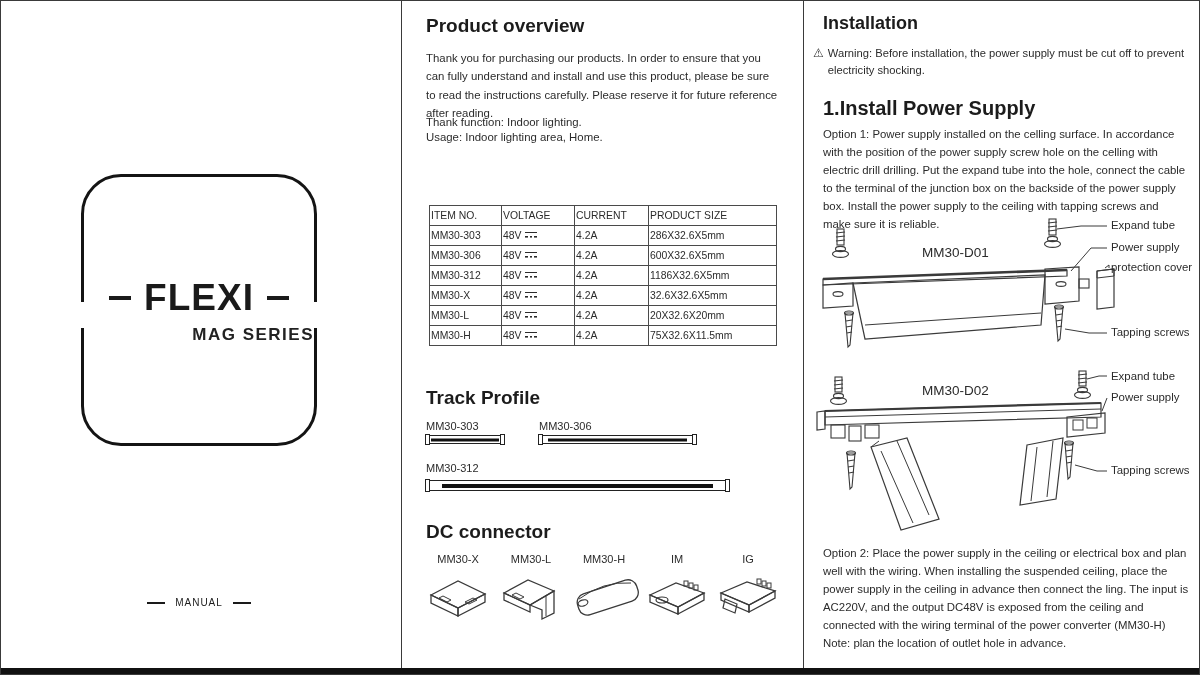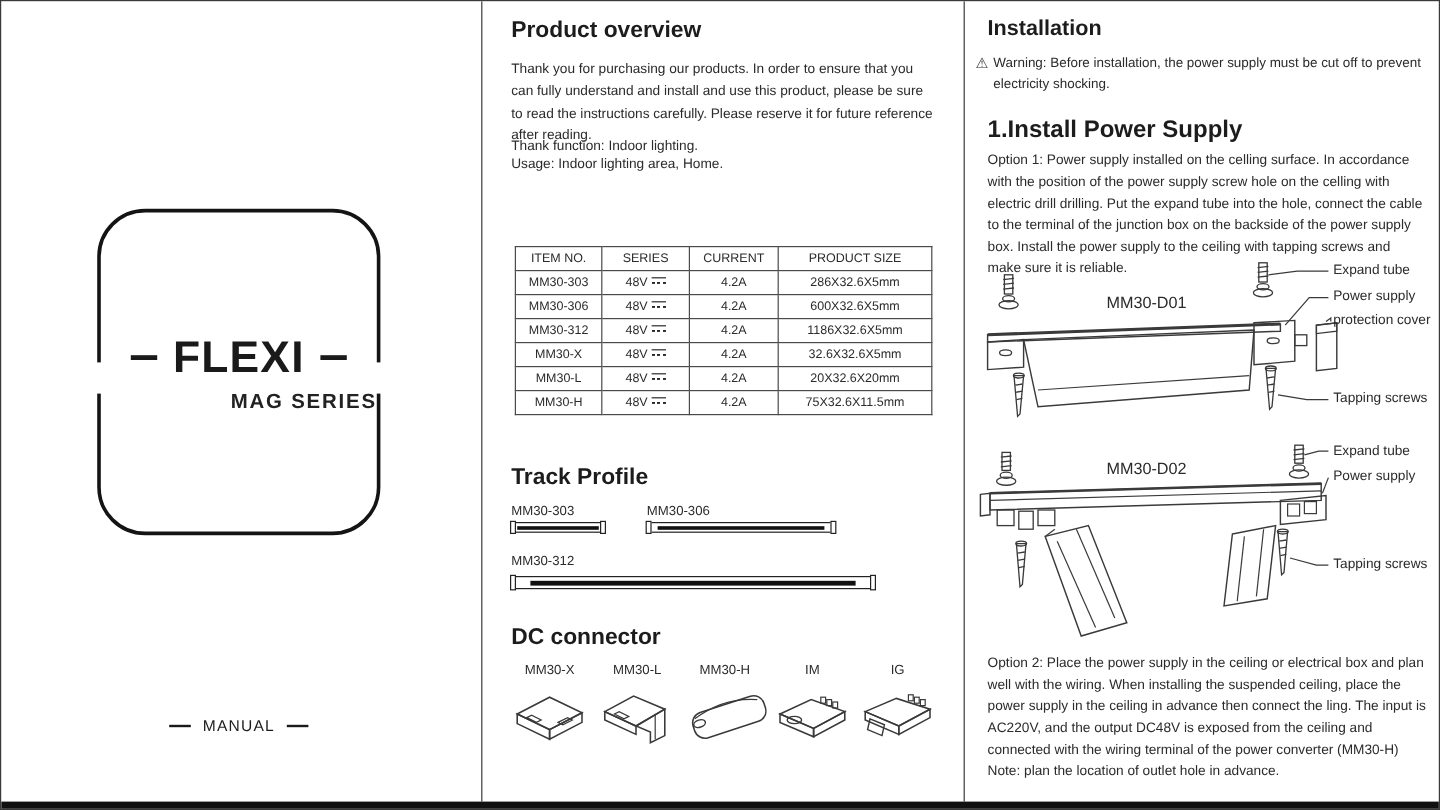--- a/index.html
+++ b/index.html
@@ -25,33 +25,33 @@
   }
   .dash { width:22px; height:4px; background:#1a1a1a; }
   #flexi-text { font-size:37px; font-weight:bold; letter-spacing:1px; color:#1a1a1a; }
   #mag-series {
     position:absolute; left:0; top:148px; width:100%; text-align:right;
     font-size:17px; font-weight:bold; letter-spacing:1.5px; color:#222;
   }
   #manual-line {
     position:absolute; left:80px; top:596px; width:236px;
     display:flex; align-items:center; justify-content:center; gap:10px;
-    font-size:13px; letter-spacing:1px; color:#1c1c1c;
+    font-size:10px; letter-spacing:1px; color:#1c1c1c;
   }
   .dash-thin { width:18px; height:2px; background:#1a1a1a; }
 
   
   .h1 { position:absolute; font-size:19px; font-weight:bold; color:#1c1c1c; }
   .body-text { position:absolute; font-size:11.4px; line-height:1.6; color:#2b2b2b; }
 
   
   .mid { left:425px; }
   #params-table {
     position:absolute; left:428px; top:204px; width:347px;
-    border-collapse:collapse; table-layout:fixed; font-size:10.4px; text-align:center;
+    border-collapse:collapse; table-layout:fixed; font-size:10.4px; text-align:left;
   }
   #params-table th, #params-table td { border:1px solid #4a4a4a; padding:4px 1px; font-weight:normal; }
   #params-table col:nth-child(1){width:72px;} #params-table col:nth-child(2){width:73px;}
   #params-table col:nth-child(3){width:74px;} #params-table col:nth-child(4){width:128px;}
   .dc {
     display:inline-block; width:12px; height:7px; margin-left:3px; vertical-align:baseline;
     border-top:1.6px solid #2b2b2b;
     background:repeating-linear-gradient(90deg,#2b2b2b 0 2.6px,transparent 2.6px 4.6px);
     background-size:100% 1.6px; background-position:0 3.4px; background-repeat:no-repeat;
   }
@@ -106,21 +106,21 @@
   <table id="params-table">
     <colgroup>
         <col>
         <col>
         <col>
         <col>
       </colgroup>
     <thead>
         <tr>
           <th>ITEM NO.</th>
-          <th>SERIES</th>
+          <th>VOLTAGE</th>
           <th>CURRENT</th>
           <th>PRODUCT SIZE</th>
         </tr>
       </thead>
     <tbody>
         <tr>
           <td>MM30-303</td>
           <td>48V<span class="dc"></span></td>
           <td>4.2A</td>
           <td>286X32.6X5mm</td>

